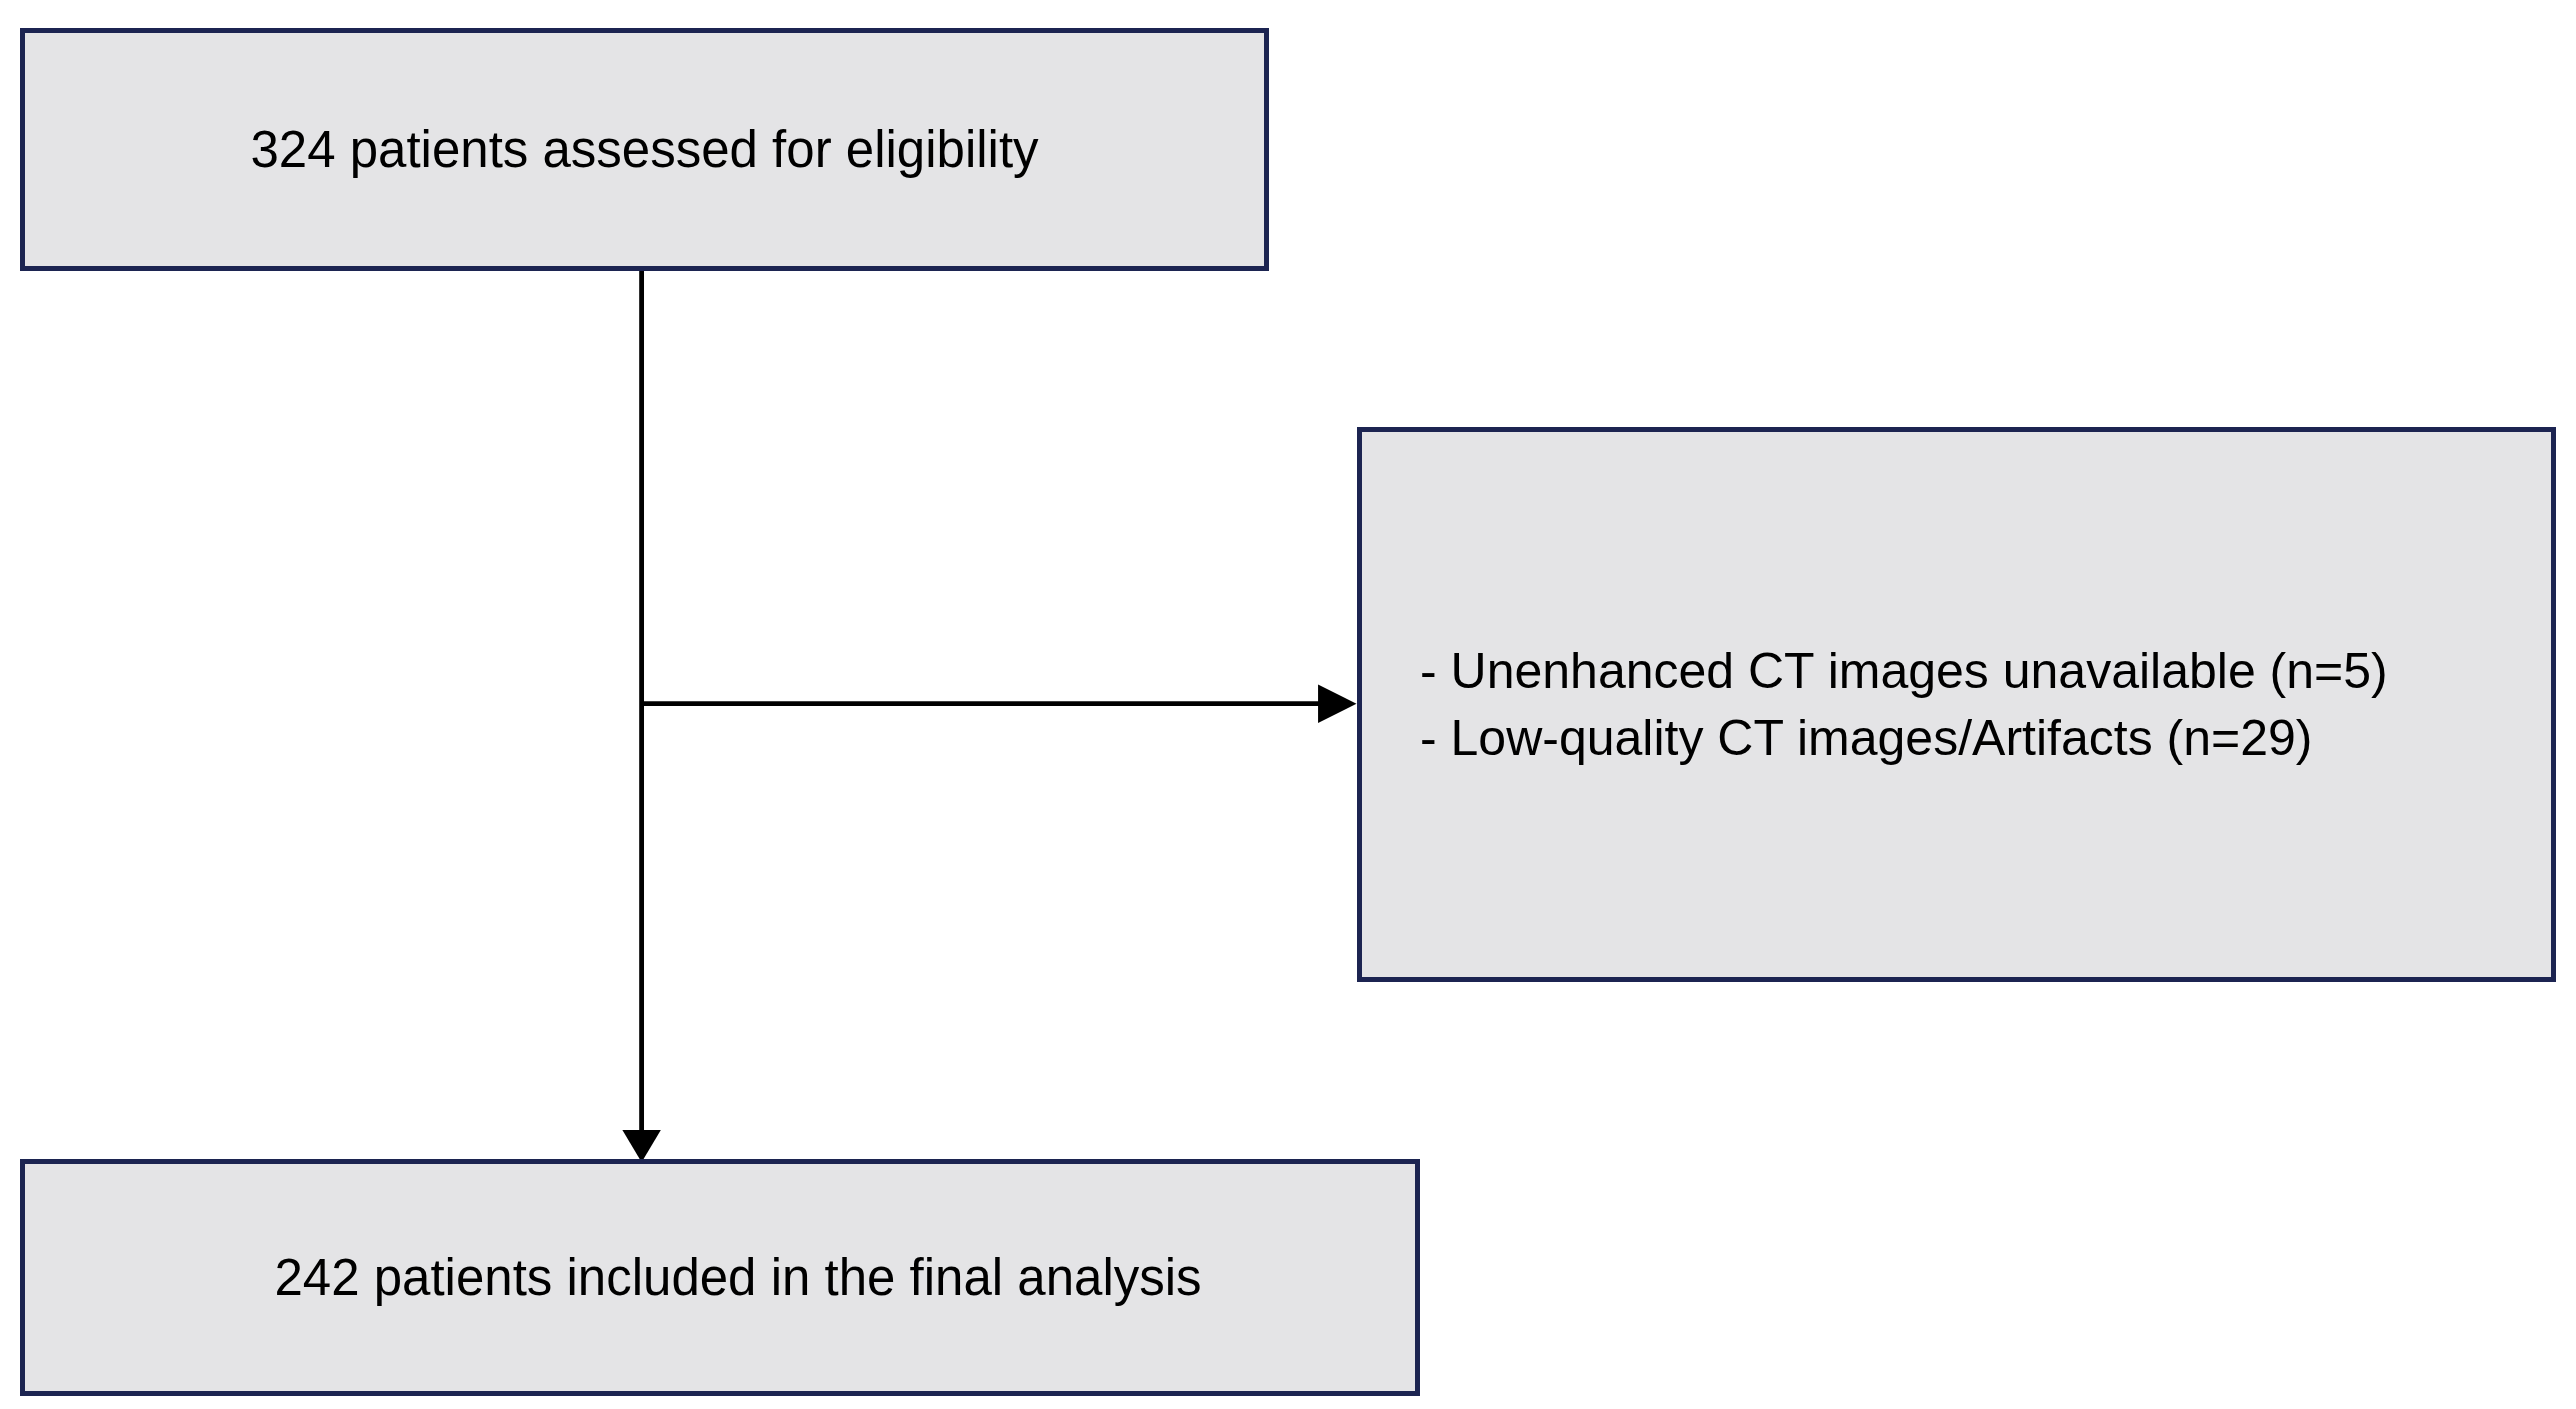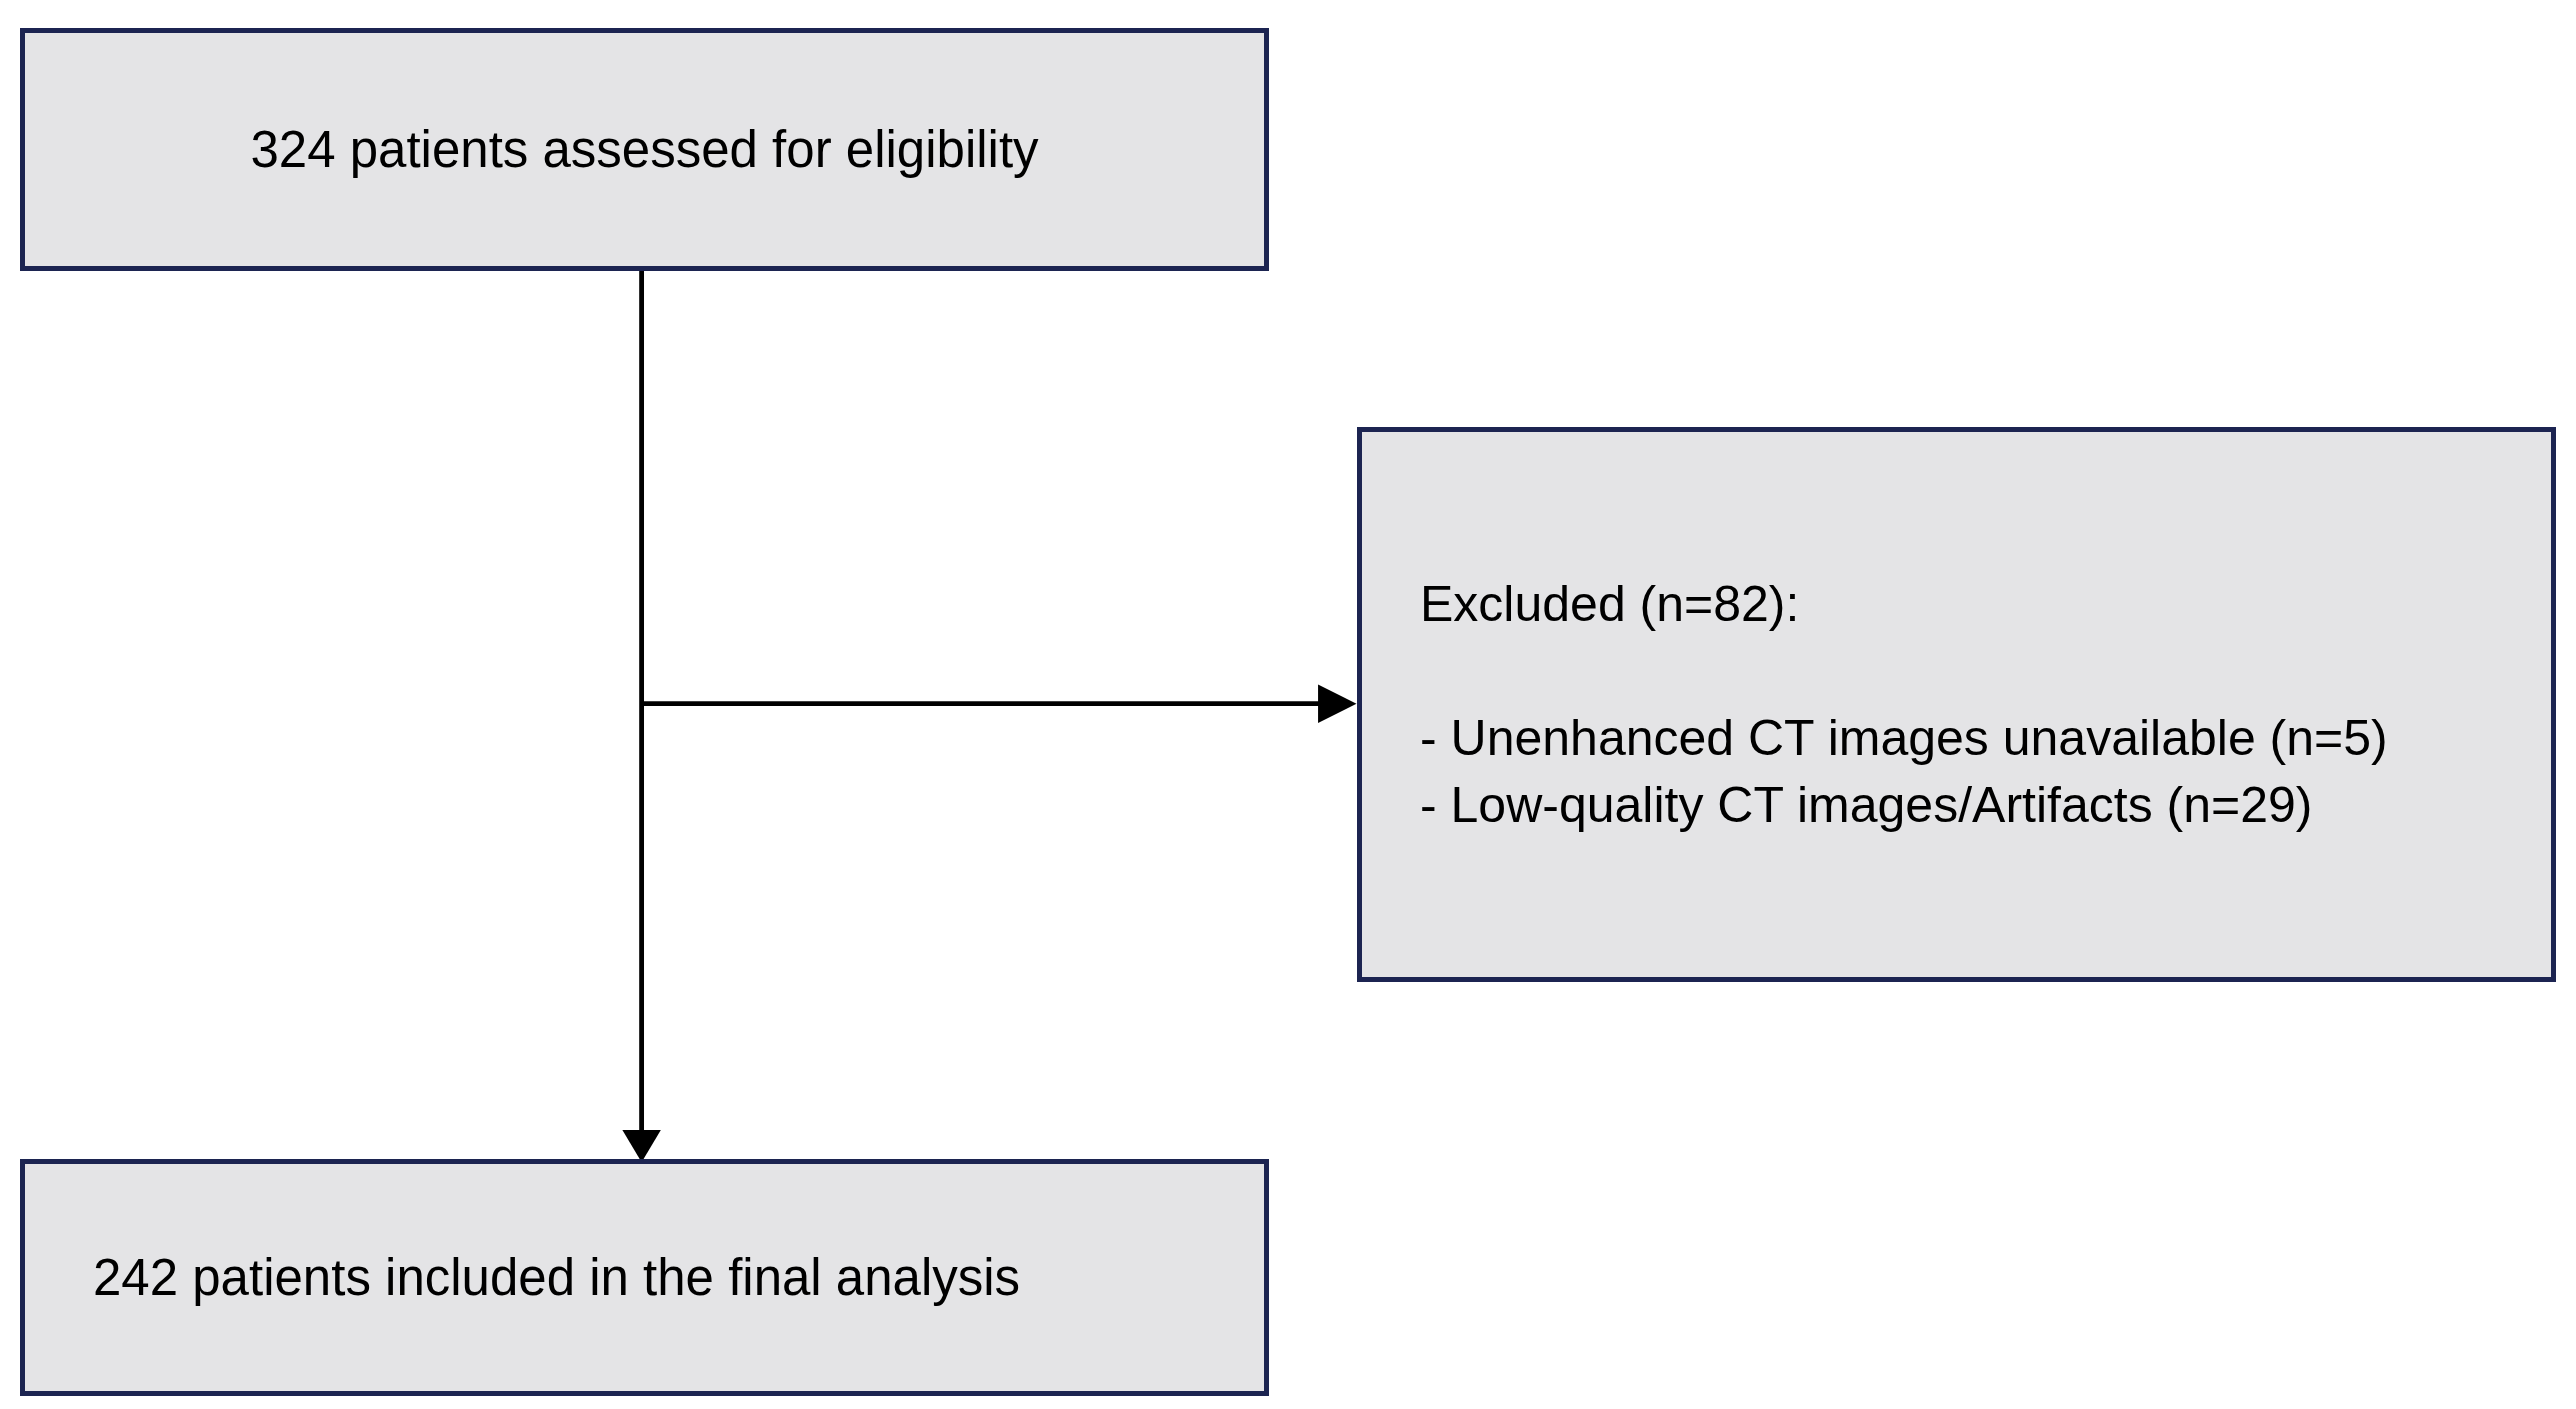--- a/index.html
+++ b/index.html
@@ -28,24 +28,25 @@
     width: 1249px;
     height: 243px;
     display: flex;
     align-items: center;
     justify-content: center;
     font-size: 51px;
   }
   #box-included {
     left: 20px;
     top: 1159px;
-    width: 1249px;
+    width: 1400px;
     height: 237px;
     display: flex;
     align-items: center;
+    justify-content: center;
     font-size: 51px;
     padding-left: 36px;
   }
   #box-excluded {
     left: 1357px;
     top: 427px;
     width: 1199px;
     height: 555px;
     display: flex;
     flex-direction: column;
@@ -91,21 +92,20 @@
 
     <line class="connector-line" x1="800" y1="878" x2="1648" y2="878"></line>
     <polygon class="arrowhead" points="1692,878 1644,854 1644,902"></polygon>
   </svg>
 
   <div id="box-assessed" class="flow-box">
     <div class="center-label">324 patients assessed for eligibility</div>
   </div>
 
   <div id="box-excluded" class="flow-box">
-    <div class="excluded-header">Excluded (n=82):</div>
     <div>- Unenhanced CT images unavailable (n=5)</div>
     <div>- Low-quality CT images/Artifacts (n=29)</div>
   </div>
 
   <div id="box-included" class="flow-box">
     <div class="center-label">242 patients included in the final analysis</div>
   </div>
 
 </div>
 

